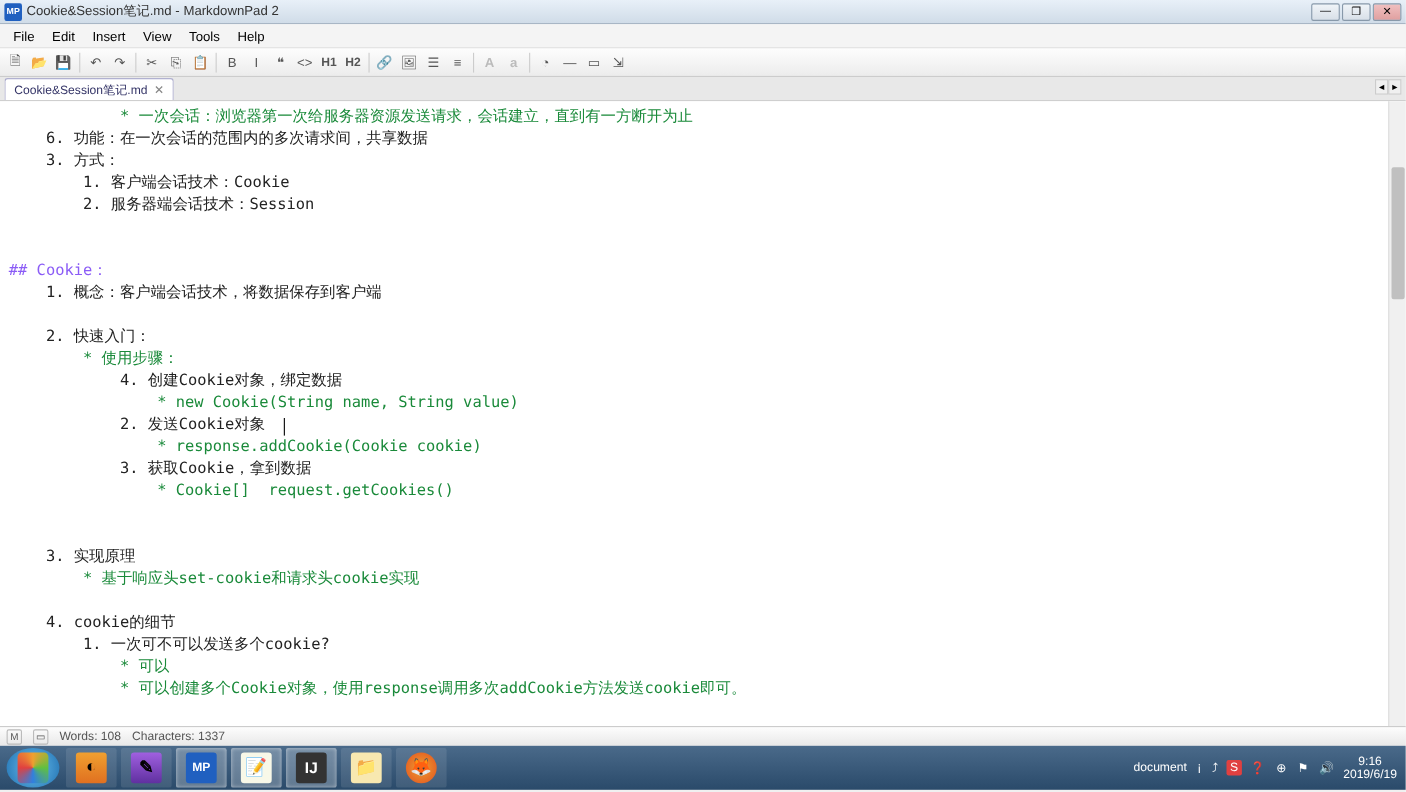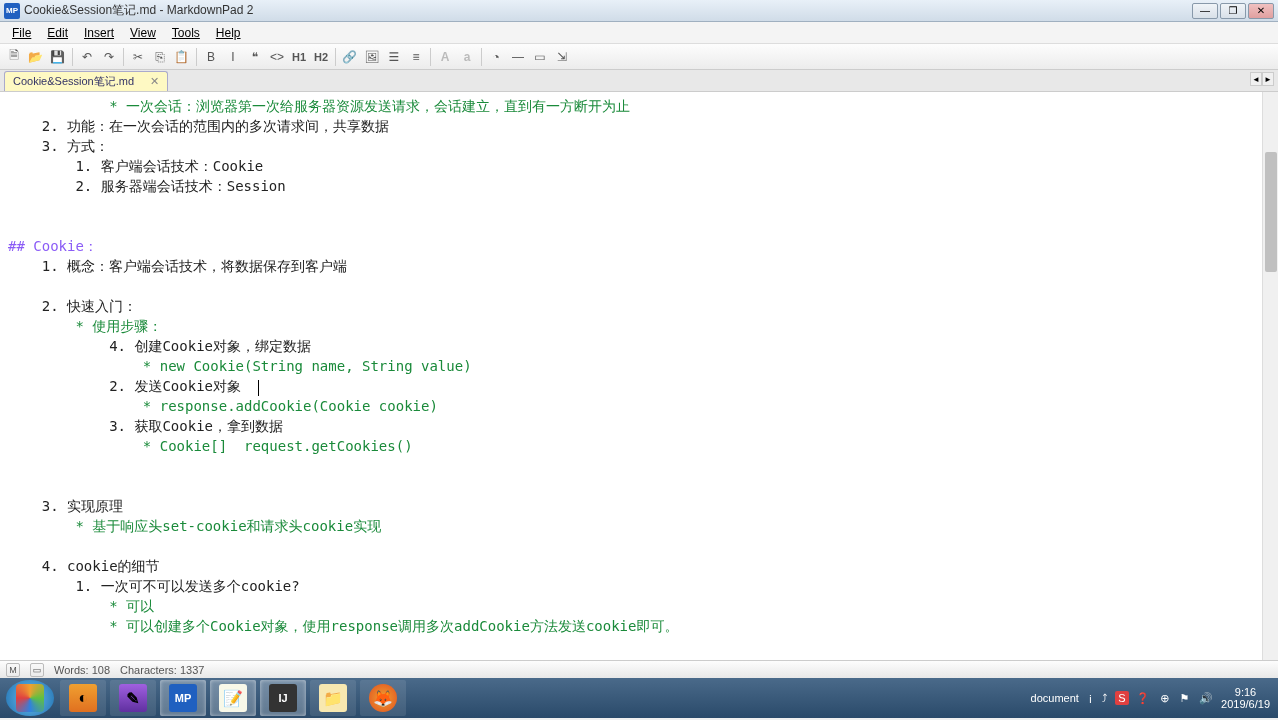--- a/index.html
+++ b/index.html
@@ -3,27 +3,27 @@
 <meta charset="utf-8">
 <style>
 * { margin: 0; padding: 0; box-sizing: border-box; }
 body { font-family: "Segoe UI", Tahoma, sans-serif; font-size: 12px; background: #f0f0f0; width: 1278px; height: 720px; overflow: hidden; }
 .titlebar { height: 22px; background: linear-gradient(#e8f0f8, #d0dce8); display: flex; align-items: center; padding: 0 4px; border-bottom: 1px solid #a0b0c0; }
 .titlebar .app-icon { width: 16px; height: 16px; background: #2060c0; color: white; font-size: 8px; font-weight: bold; display: flex; align-items: center; justify-content: center; border-radius: 2px; margin-right: 4px; }
 .titlebar .title { flex: 1; font-size: 12px; color: #333; }
 .win-controls { display: flex; gap: 2px; }
 .win-btn { width: 26px; height: 16px; background: linear-gradient(#f0f4f8, #d8e0e8); border: 1px solid #8899aa; border-radius: 2px; display: flex; align-items: center; justify-content: center; font-size: 10px; cursor: pointer; }
 .win-btn.close { background: linear-gradient(#f0c0c0, #e0a0a0); }
-.menubar { height: 22px; background: #f4f4f4; display: flex; align-items: center; padding: 0 4px; border-bottom: 1px solid #ddd; text-decoration: underline; }
+.menubar { height: 22px; background: #f4f4f4; display: flex; align-items: center; padding: 0 4px; border-bottom: 1px solid #ddd; }
 .menu-item { padding: 2px 8px; font-size: 12px; cursor: pointer; }
 .toolbar { height: 26px; background: linear-gradient(#fdfdfd, #ececec); display: flex; align-items: center; padding: 0 4px; gap: 2px; border-bottom: 1px solid #ccc; }
 .tool-btn { width: 20px; height: 20px; display: flex; align-items: center; justify-content: center; cursor: pointer; border-radius: 2px; font-size: 12px; color: #555; }
 .tool-sep { width: 1px; height: 18px; background: #ccc; margin: 0 2px; }
 .tabbar { height: 22px; background: #e8e8e8; display: flex; align-items: flex-end; padding: 0 4px; border-bottom: 1px solid #ccc; position: relative; }
-.tab { background: #fef9c3; border: 1px solid #aac; border-bottom: none; padding: 2px 8px; font-size: 11px; display: flex; align-items: center; gap: 16px; border-radius: 3px 3px 0 0; color: #336; }
+.tab { background: #ffffff; border: 1px solid #aac; border-bottom: none; padding: 2px 8px; font-size: 11px; display: flex; align-items: center; gap: 6px; border-radius: 3px 3px 0 0; color: #336; }
 .tab .tab-close { font-size: 11px; color: #888; cursor: pointer; }
 .tabbar-arrows { position: absolute; right: 4px; top: 2px; display: flex; }
 .tab-arrow { width: 12px; height: 14px; font-size: 8px; display: flex; align-items: center; justify-content: center; background: #f0f0f0; border: 1px solid #ccc; cursor: pointer; }
 .editor-wrap { position: relative; height: 568px; background: #fff; display: flex; }
 .editor { flex: 1; padding: 4px 8px; font-family: "Consolas", "Microsoft YaHei", monospace; font-size: 14px; line-height: 20px; white-space: pre; overflow: hidden; color: #222; }
 .scrollbar-v { width: 16px; background: #f0f0f0; border-left: 1px solid #ddd; position: relative; }
 .scrollbar-thumb { position: absolute; top: 60px; left: 2px; width: 12px; height: 120px; background: #c0c0c0; border-radius: 2px; }
 .green { color: #1a8a3a; }
 .red { color: #8b5cf6; }
 .faded { color: #bbb; font-weight: bold; }
@@ -101,21 +101,21 @@
     <span class="tab-close">✕</span>
   </div>
   <div class="tabbar-arrows">
     <div class="tab-arrow">◄</div>
     <div class="tab-arrow">►</div>
   </div>
 </div>
 
 <div class="editor-wrap">
   <div class="editor"><span class="green">            * </span><span class="green">一次会话：浏览器第一次给服务器资源发送请求，会话建立，直到有一方断开为止</span>
-<span>    2. 功能：在一次会话的范围内的多次请求间，共享数据</span>
+<span>    6. 功能：在一次会话的范围内的多次请求间，共享数据</span>
 <span>    3. 方式：</span>
 <span>        1. 客户端会话技术：Cookie</span>
 <span>        2. 服务器端会话技术：Session</span>
 <span></span>
 <span></span>
 <span class="red">## Cookie：</span>
 <span>    1. 概念：客户端会话技术，将数据保存到客户端</span>
 <span></span>
 <span>    2. 快速入门：</span>
 <span class="green">        * </span><span class="green">使用步骤：</span>
@@ -156,21 +156,21 @@
   <div class="task-btn">
       <div class="task-icon" style="background:linear-gradient(#a060e0,#6030a0)">✎</div>
     </div>
   <div class="task-btn active">
       <div class="task-icon" style="background:#2060c0;color:#fff;font-size:11px">MP</div>
     </div>
   <div class="task-btn active">
       <div class="task-icon" style="background:#f8f8e8">📝</div>
     </div>
   <div class="task-btn active">
-      <div class="task-icon" style="background:#333;color:#fff;font-size:11px">IJ</div>
+      <div class="task-icon" style="background:#333;color:#fff;font-size:14px">IJ</div>
     </div>
   <div class="task-btn">
       <div class="task-icon" style="background:#f8e8b0">📁</div>
     </div>
   <div class="task-btn">
       <div class="task-icon" style="background:radial-gradient(#f0a030,#e05020);border-radius:50%">🦊</div>
     </div>
   <div class="tray">
     <span class="tray-item">document</span>
     <span class="tray-item">ℹ</span>

